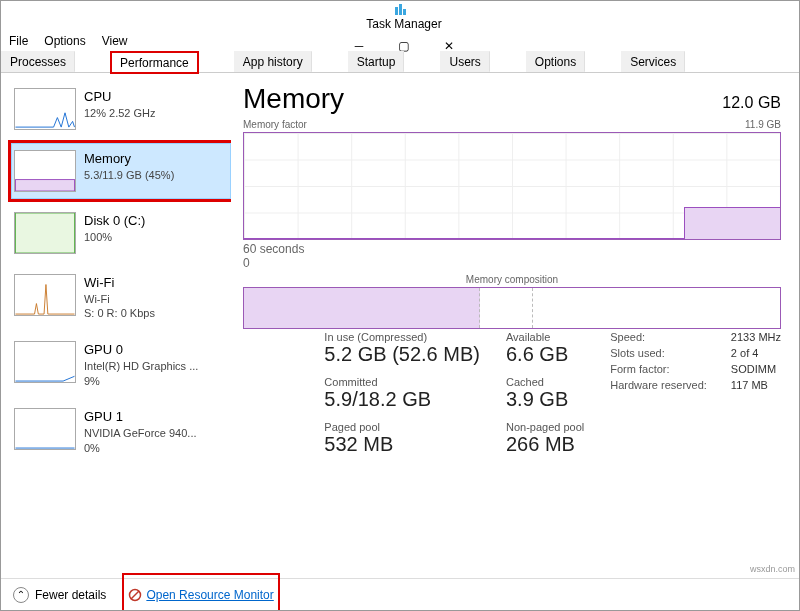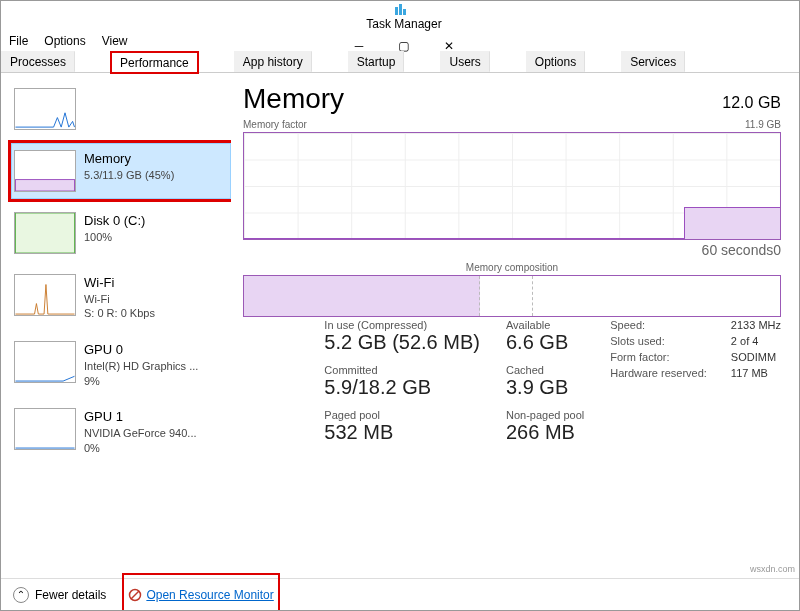--- a/index.html
+++ b/index.html
@@ -36,21 +36,21 @@
 
 .detail { flex: 1; padding: 10px 18px 0 12px; }
 .detail-header { display: flex; justify-content: space-between; align-items: baseline; }
 .detail-header h1 { font-size: 28px; font-weight: 400; }
 .detail-header .right { font-size: 16px; }
 .chart-label-row { display: flex; justify-content: space-between; font-size: 10px; color: #666; margin-top: 4px; }
 .chart { border: 1px solid #9b59b6; height: 108px; position: relative; background: #fff; margin-top: 2px;}
 .chart-grid { position: absolute; inset: 0; background-image: linear-gradient(to right, #eee 1px, transparent 1px), linear-gradient(to bottom, #eee 1px, transparent 1px); background-size: 10% 25%; }
 .chart-fill { position: absolute; bottom: 0; right: 0; width: 18%; height: 32px; background: #e8d5f3; border-top: 1px solid #9b4fbf; border-left: 1px solid #9b4fbf; }
 .chart-line-before { position: absolute; bottom: 0; left: 0; width: 82%; height: 0; border-top: 1px solid #9b4fbf; }
-.axis-row { display: flex; justify-content: flex-end; font-size: 14px; color: #666; margin-top: 2px; }
+.axis-row { display: flex; justify-content: flex-end; font-size: 12px; color: #666; margin-top: 2px; flex-direction: column; }
 .comp-chart { border: 1px solid #9b59b6; height: 42px; margin-top: 2px; display: flex; }
 .comp-seg { height: 100%; border-right: 1px dashed #bbb; }
 .comp-seg.used { background: #e8d5f3; width: 44%; }
 .comp-seg.mod { width: 10%; }
 .comp-seg.free { flex: 1; border-right: none; }
 
 .stats { display: flex; margin-top: 2px; font-size: 11px; justify-content: flex-end; }
 .stats-col { margin-right: 26px; }
 .stats-col.kv { margin-right: 0; }
 .stat-block { margin-bottom: 10px; }
@@ -110,20 +110,24 @@
 <div class="main">
 
   <div class="sidebar">
 
     <div class="side-item">
       <div class="thumb">
         <svg viewBox="0 0 62 42">
             <polyline points="0,40 40,40 44,30 48,40 52,25 56,40 60,34 62,40" fill="none" stroke="#1a6fd4" stroke-width="1"></polyline>
           </svg>
       </div>
+      <div class="txt">
+        <div class="name">CPU</div>
+        <div class="sub">12%  2.52 GHz</div>
+      </div>
     </div>
 
     <div class="side-item selected hl">
       <div class="thumb">
         <svg viewBox="0 0 62 42">
             <rect x="0" y="30" width="62" height="12" fill="#e8d5f3" stroke="#9b4fbf" stroke-width="1"></rect>
           </svg>
       </div>
       <div class="txt">
         <div class="name">Memory</div>

